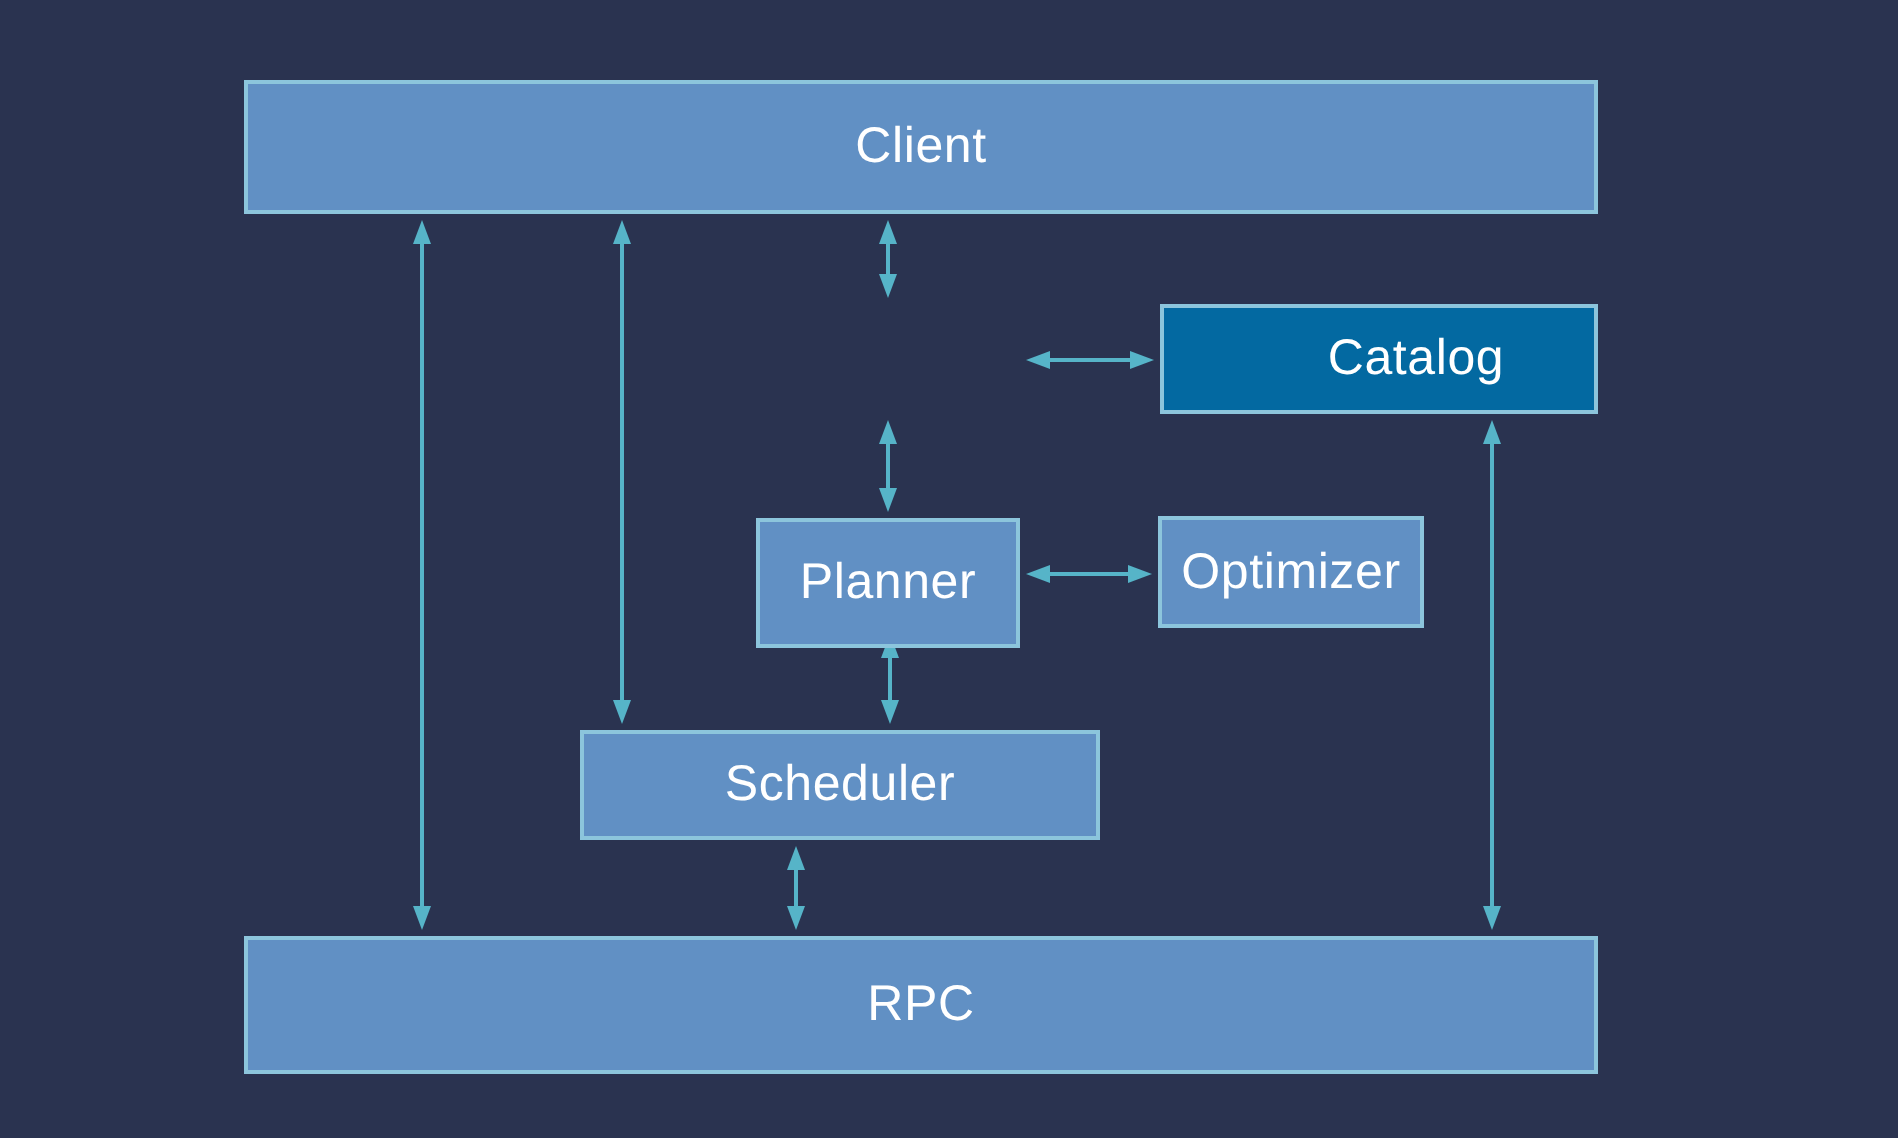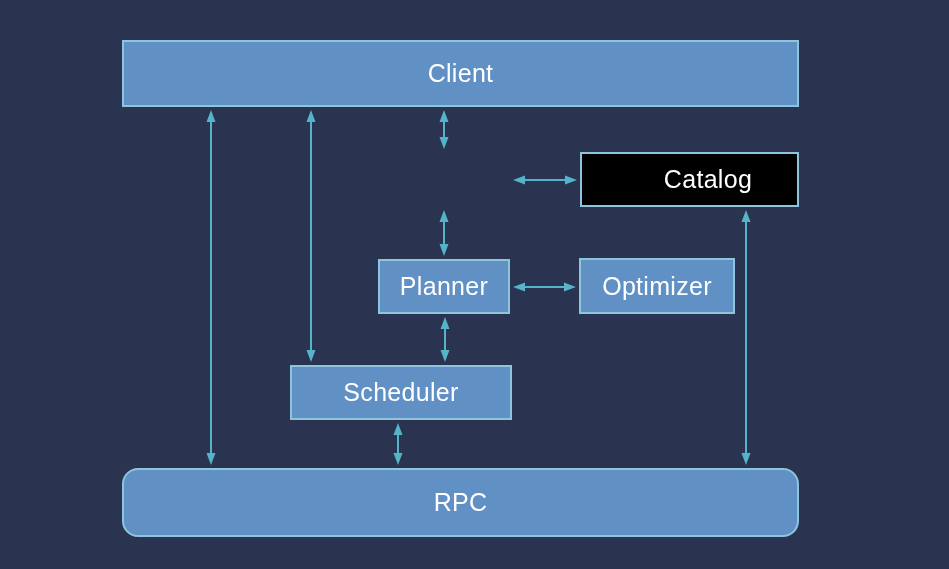--- a/index.html
+++ b/index.html
@@ -84,28 +84,28 @@
       <g>
         <line x1="521.4" y1="287" x2="567.6" y2="287" stroke="#56b4c8" stroke-width="2"></line>
         <polygon points="513,287 525,291.5 525,282.5" fill="#56b4c8"></polygon>
         <polygon points="576,287 564,291.5 564,282.5" fill="#56b4c8"></polygon>
       </g>
     </svg>
 
   <div class="node" style="left: 122px; top: 40px; width: 677px; height: 67px; background: rgb(97, 144, 196); border-color: rgb(140, 197, 220);">
     <span class="label" style="color: rgb(255, 255, 255);">Client</span>
   </div>
-  <div class="node" style="left: 580px; top: 152px; width: 219px; height: 55px; background: #000000; border-color: rgb(140, 197, 220); padding-left: 37px;">
+  <div class="node" style="left: 580px; top: 152px; width: 219px; height: 55px; background: #0369a1; border-color: rgb(140, 197, 220); padding-left: 37px;">
     <span class="label" style="color: rgb(255, 255, 255);">Catalog</span>
   </div>
-  <div class="node" style="left: 378px; top: 259px; width: 132px; height: 55px; background: rgb(97, 144, 196); border-color: rgb(140, 197, 220);">
+  <div class="node" style="left: 378px; top: 259px; width: 132px; height: 65px; background: rgb(97, 144, 196); border-color: rgb(140, 197, 220);">
     <span class="label" style="color: rgb(255, 255, 255);">Planner</span>
   </div>
-  <div class="node" style="left: 579px; top: 258px; width: 156px; height: 56px; background: rgb(97, 144, 196); border-color: rgb(140, 197, 220);">
+  <div class="node" style="left: 579px; top: 258px; width: 133px; height: 56px; background: rgb(97, 144, 196); border-color: rgb(140, 197, 220);">
     <span class="label" style="color: rgb(255, 255, 255);">Optimizer</span>
   </div>
-  <div class="node" style="left: 290px; top: 365px; width: 222px; height: 55px; background: rgb(97, 144, 196); border-color: rgb(140, 197, 220);">
+  <div class="node" style="left: 290px; top: 365px; width: 260px; height: 55px; background: rgb(97, 144, 196); border-color: rgb(140, 197, 220);">
     <span class="label" style="color: rgb(255, 255, 255);">Scheduler</span>
   </div>
-  <div class="node" style="left: 122px; top: 468px; width: 677px; height: 69px; background: rgb(97, 144, 196); border-color: rgb(140, 197, 220); border-radius: 16px;">
+  <div class="node" style="left: 122px; top: 468px; width: 677px; height: 69px; background: rgb(97, 144, 196); border-color: rgb(140, 197, 220);">
     <span class="label" style="color: rgb(255, 255, 255);">RPC</span>
   </div>
 </div>
 
 </body></html>

